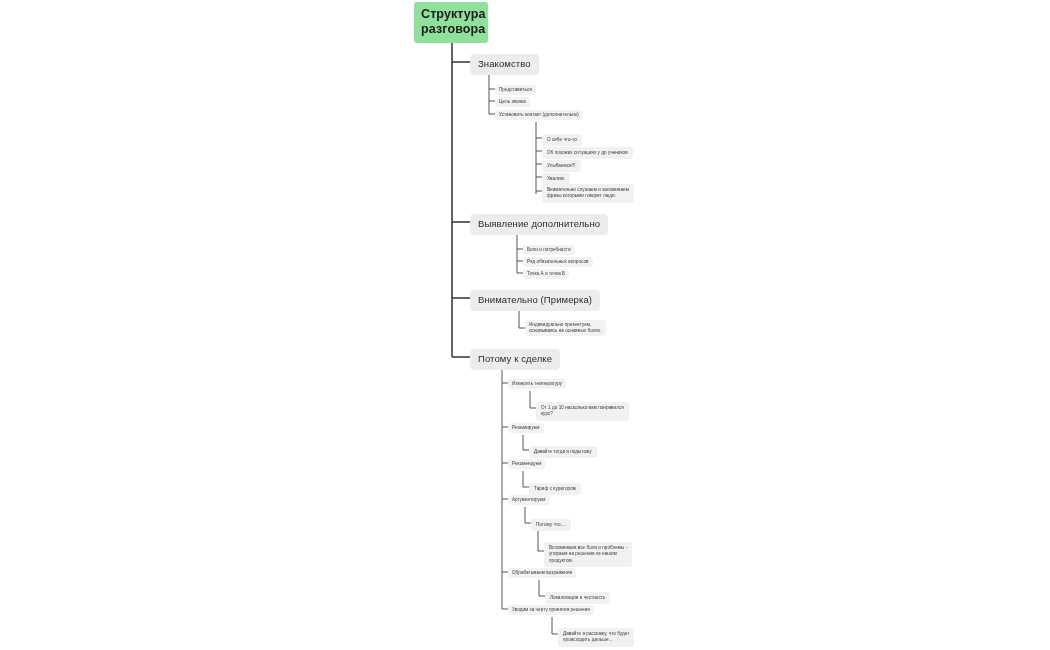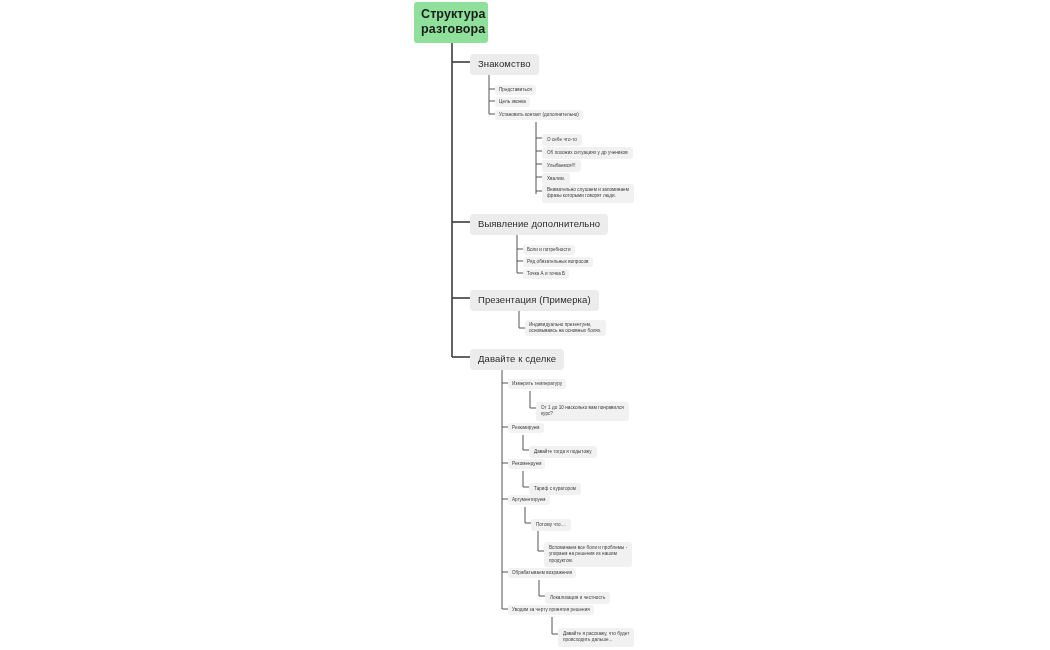--- a/index.html
+++ b/index.html
@@ -109,23 +109,23 @@
     <path d="M552,617 L552,634 L558,634" stroke="#555" stroke-width="1" fill="none"></path>
   </svg>
 
   <div class="node node-root" style="left:414px;top:2px;width:74px;">Структура
 разговора</div>
 
   <div class="node node-l2" style="left:470px;top:54px;">Знакомство</div>
 
   <div class="node node-l2" style="left:470px;top:214px;">Выявление дополнительно</div>
 
-  <div class="node node-l2" style="left:470px;top:290px;">Презентация (Примерка)</div>
+  <div class="node node-l2" style="left:470px;top:290px;">Внимательно (Примерка)</div>
 
-  <div class="node node-l2" style="left:470px;top:349px;">Давайте к сделке</div>
+  <div class="node node-l2" style="left:470px;top:349px;">Потому к сделке</div>
 
   <div class="node node-l3" style="left:495px;top:85px;">Представиться</div>
   <div class="node node-l3" style="left:495px;top:97px;">Цель звонка</div>
   <div class="node node-l3" style="left:495px;top:110px;">Установить контакт (дополнительно)</div>
 
   <div class="node node-l4" style="left:542px;top:134px;">О себе что-то</div>
   <div class="node node-l4" style="left:542px;top:147px;">Об похожих ситуациях у др учеников</div>
   <div class="node node-l4" style="left:542px;top:160px;">Улыбаемся!!!</div>
   <div class="node node-l4" style="left:542px;top:173px;">Хвалим.</div>
   <div class="node node-l4" style="left:542px;top:184px;">Внимательно слушаем и запоминаем

